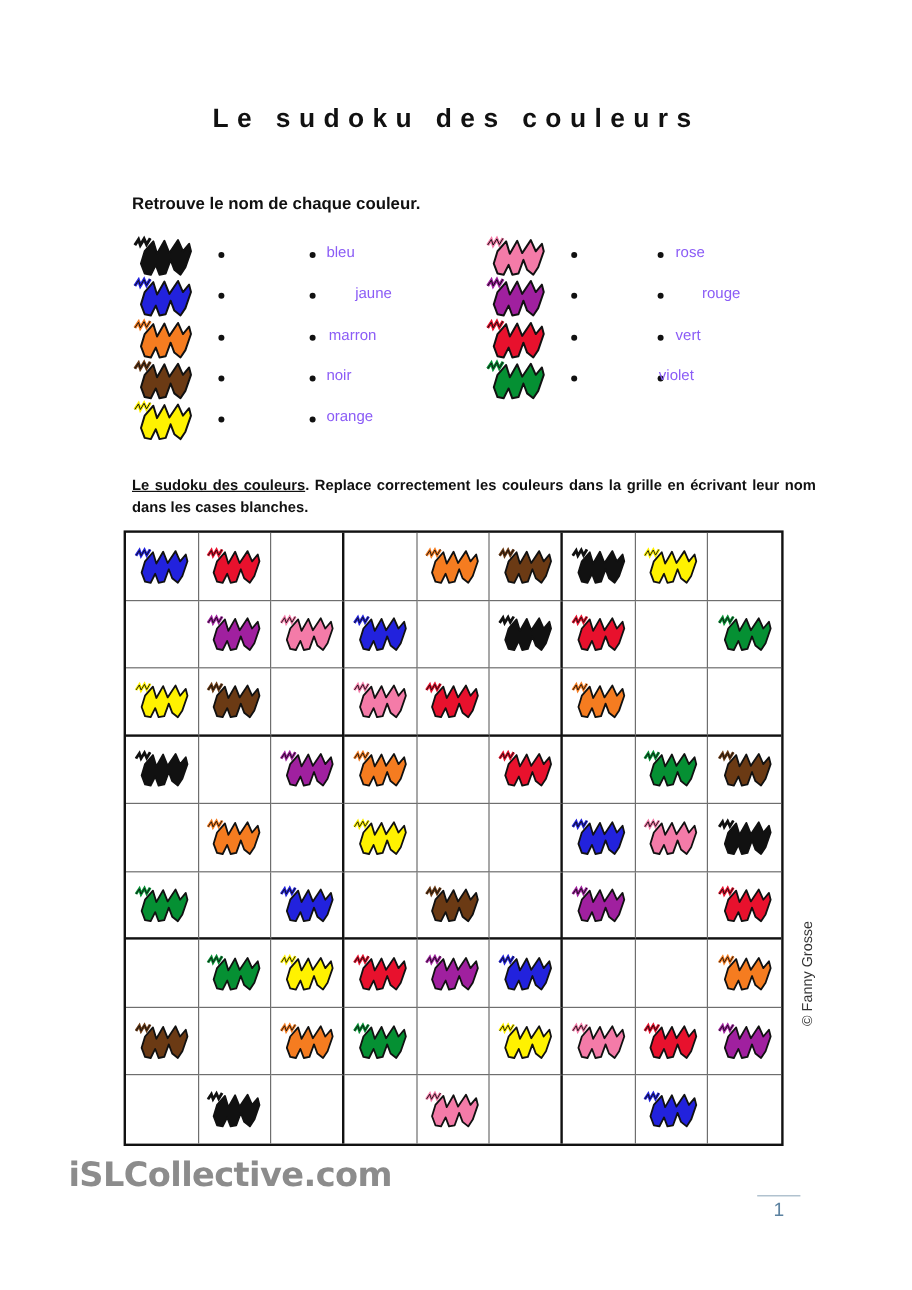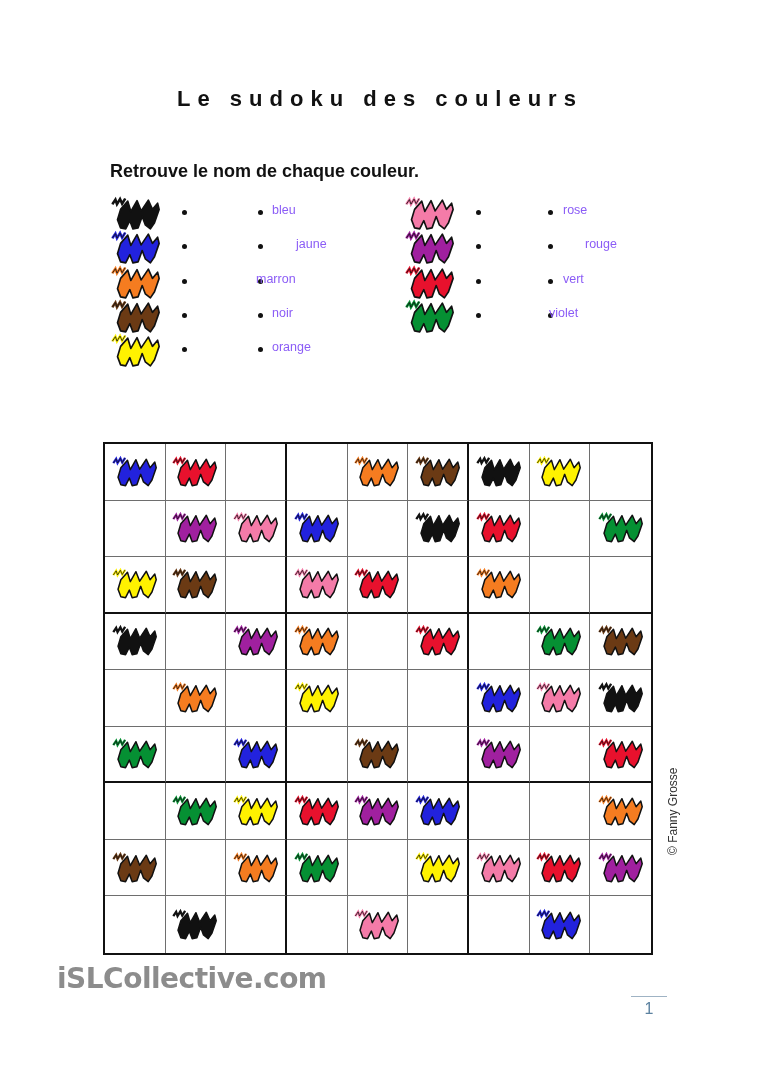--- a/index.html
+++ b/index.html
@@ -22,21 +22,21 @@
     font-size:22px;
     font-weight:bold;
     letter-spacing:7px;
     color:#111;
   }
 
   
   .instr1{
     position:absolute;
     top:161px;left:110px;
-    font-size:18px;
+    font-size:14px;
     font-weight:bold;
     color:#111;
   }
 
   
   .match-group{position:absolute;}
   .match-row{
     position:relative;
     height:34.3px;
   }
@@ -178,21 +178,21 @@
       <div class="match-row">
         <div class="swatch-cell">
           <svg viewBox="0 0 100 70" width="52" height="36" class="scribble" style="position: absolute; left: 0px; top: 0px; transform: none;">
             <path d="M4,16 L10,7 L13,16 L19,6 L23,15 L29,5" fill="none" stroke="#f57c20" stroke-width="5" stroke-linejoin="miter" stroke-linecap="butt"></path>
             <path d="M4,16 L10,7 L13,16 L19,6 L23,15 L29,5" fill="none" stroke="#111" stroke-width="1.6" stroke-linejoin="miter"></path>
             <path d="M20,26 L34,10 L40,30 L52,9 L60,29 L74,8 L82,26 L92,14 L95,26 L86,52 L78,64 L68,56 L62,40 L54,62 L44,64 L38,48 L30,64 L20,62 L14,46 Z" fill="#f57c20" stroke="#111" stroke-width="3.2" stroke-linejoin="round"></path>
           </svg>
         </div>
         <span class="bullet" style="left: 72px;"></span>
         <span class="bullet" style="left: 148px;"></span>
-        <span class="word" style="left: 146px; text-align: right;">marron</span>
+        <span class="word" style="left: 164px; text-align: right;">marron</span>
       </div>
       <div class="match-row">
         <div class="swatch-cell">
           <svg viewBox="0 0 100 70" width="52" height="36" class="scribble" style="position: absolute; left: 0px; top: 0px; transform: none;">
             <path d="M4,16 L10,7 L13,16 L19,6 L23,15 L29,5" fill="none" stroke="#6b3a14" stroke-width="5" stroke-linejoin="miter" stroke-linecap="butt"></path>
             <path d="M4,16 L10,7 L13,16 L19,6 L23,15 L29,5" fill="none" stroke="#111" stroke-width="1.6" stroke-linejoin="miter"></path>
             <path d="M20,26 L34,10 L40,30 L52,9 L60,29 L74,8 L82,26 L92,14 L95,26 L86,52 L78,64 L68,56 L62,40 L54,62 L44,64 L38,48 L30,64 L20,62 L14,46 Z" fill="#6b3a14" stroke="#111" stroke-width="3.2" stroke-linejoin="round"></path>
           </svg>
         </div>
         <span class="bullet" style="left: 72px;"></span>
@@ -257,20 +257,23 @@
             <path d="M4,16 L10,7 L13,16 L19,6 L23,15 L29,5" fill="none" stroke="#111" stroke-width="1.6" stroke-linejoin="miter"></path>
             <path d="M20,26 L34,10 L40,30 L52,9 L60,29 L74,8 L82,26 L92,14 L95,26 L86,52 L78,64 L68,56 L62,40 L54,62 L44,64 L38,48 L30,64 L20,62 L14,46 Z" fill="#059033" stroke="#111" stroke-width="3.2" stroke-linejoin="round"></path>
           </svg>
         </div>
         <span class="bullet" style="left: 72px;"></span>
         <span class="bullet" style="left: 144px;"></span>
         <span class="word" style="left: 145px;">violet</span>
       </div>
     </div>
 
+  <div class="instr2">
+    <span class="u">Le sudoku des couleurs</span><span>. Replace correctement les couleurs dans la grille en écrivant leur nom dans les cases blanches.</span>
+  </div>
 
   <div class="grid" id="sudoku-grid">
       <div class="cell">
         <svg viewBox="0 0 100 70" width="48" height="33" class="scribble">
           <path d="M4,16 L10,7 L13,16 L19,6 L23,15 L29,5" fill="none" stroke="#2222dd" stroke-width="5" stroke-linejoin="miter" stroke-linecap="butt"></path>
           <path d="M4,16 L10,7 L13,16 L19,6 L23,15 L29,5" fill="none" stroke="#111" stroke-width="1.6" stroke-linejoin="miter"></path>
           <path d="M20,26 L34,10 L40,30 L52,9 L60,29 L74,8 L82,26 L92,14 L95,26 L86,52 L78,64 L68,56 L62,40 L54,62 L44,64 L38,48 L30,64 L20,62 L14,46 Z" fill="#2222dd" stroke="#111" stroke-width="3.2" stroke-linejoin="round"></path>
         </svg>
       </div>
       <div class="cell">

